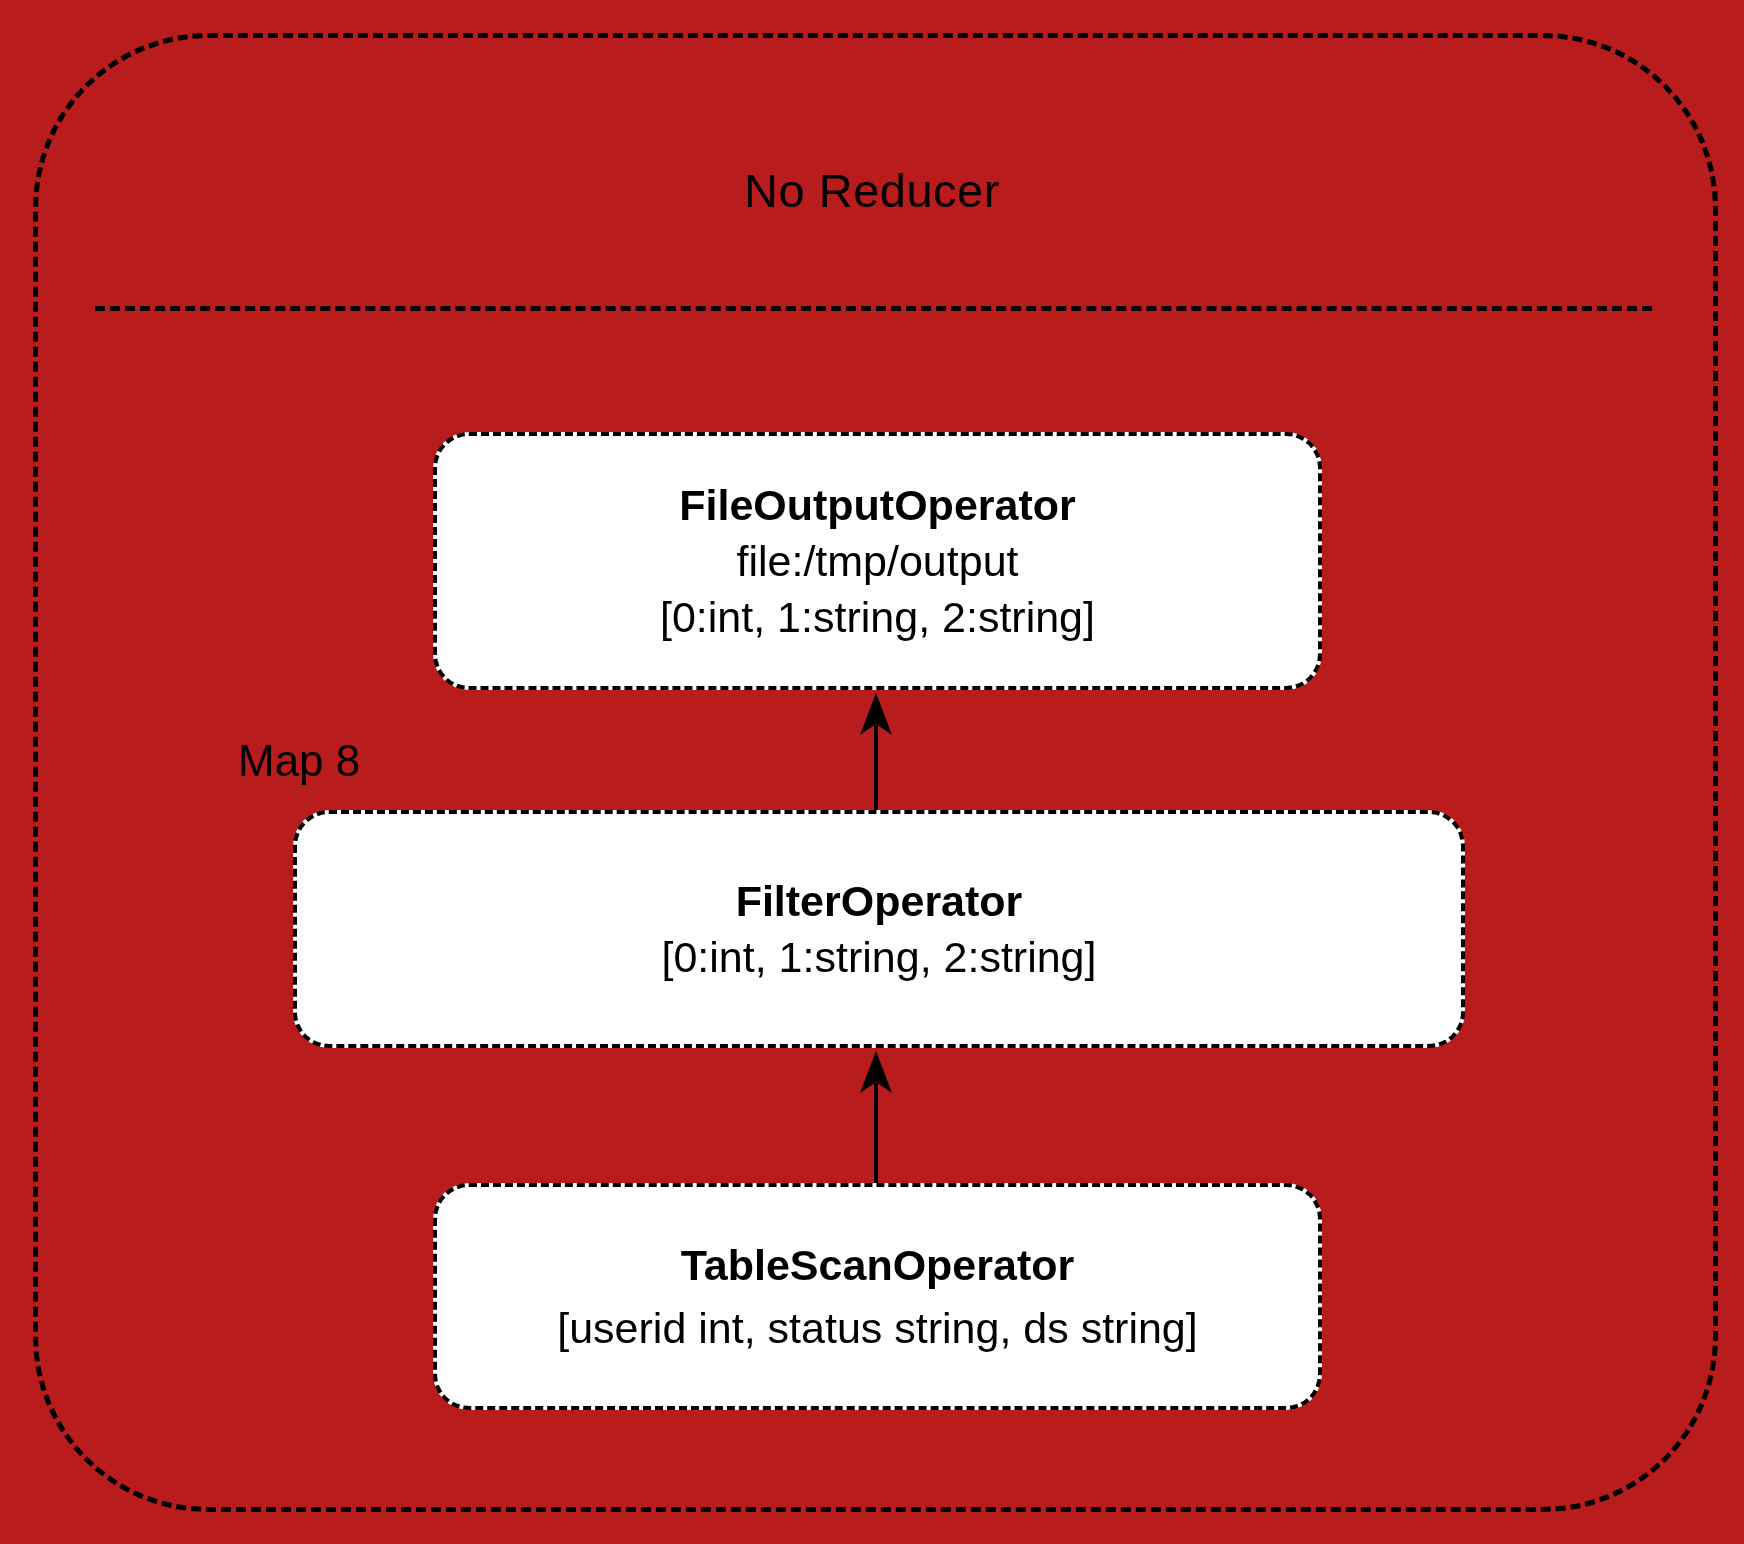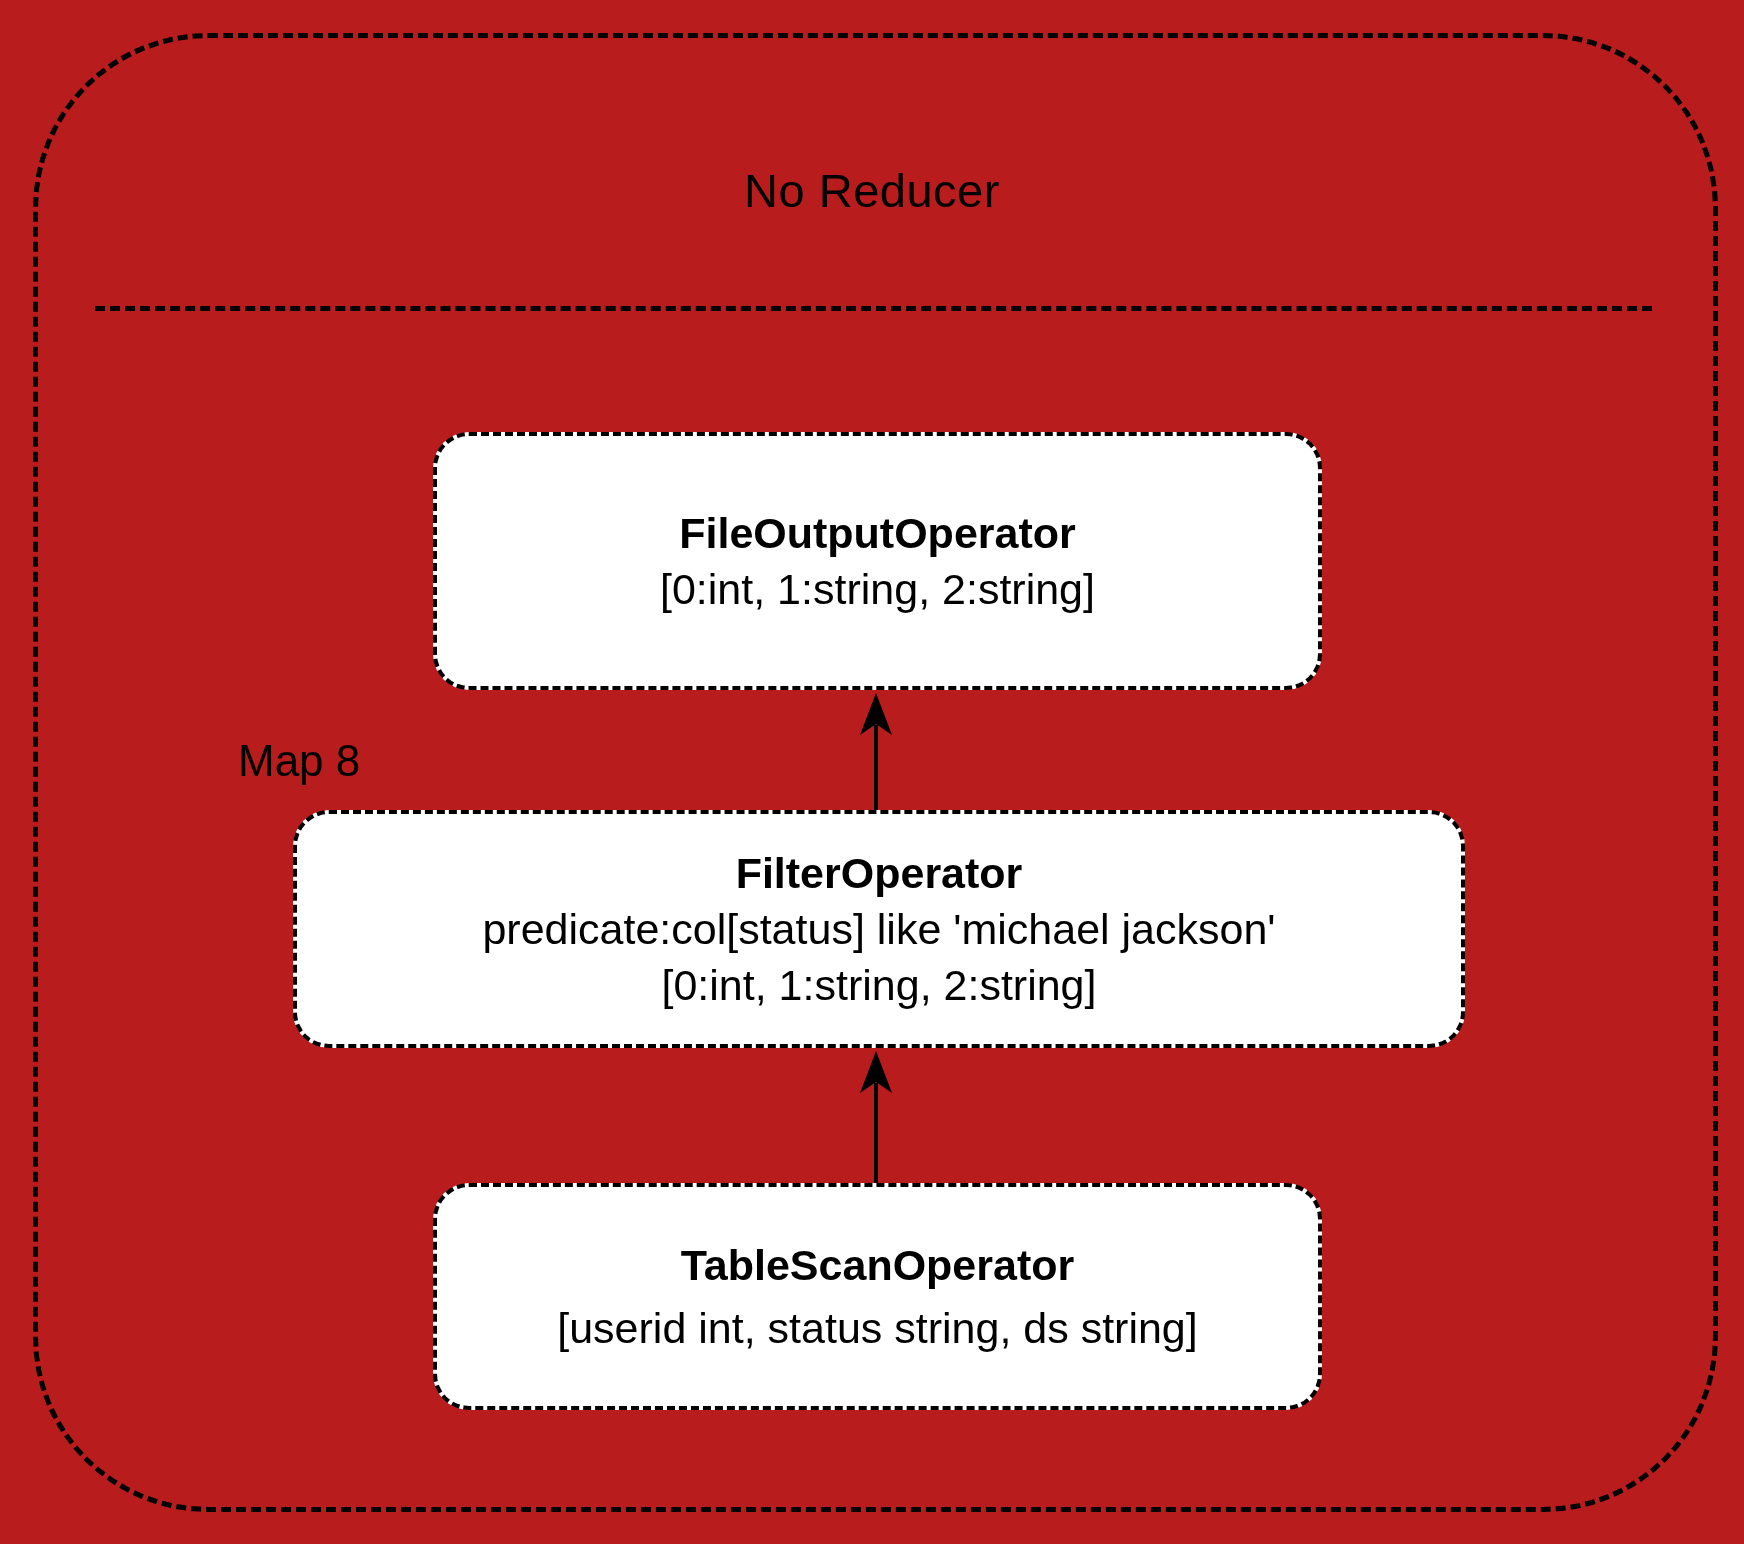--- a/index.html
+++ b/index.html
@@ -110,33 +110,33 @@
   <div class="outer-box"></div>
 
   <div class="stage-title">No Reducer</div>
 
   <div class="stage-separator"></div>
 
   <div class="map-label">Map 8</div>
 
   <div class="node node-file-output">
     <div class="node-title">FileOutputOperator</div>
+    <div class="node-detail">file:/tmp/output</div>
     <div class="node-schema">[0:int, 1:string, 2:string]</div>
   </div>
 
   <div class="arrow arrow-upper">
     <svg width="36" height="44" viewBox="0 0 36 44">
       <polygon points="18,0 2,42 18,31 34,42" fill="#000000"></polygon>
     </svg>
     <div class="shaft"></div>
   </div>
 
   <div class="node node-filter">
     <div class="node-title">FilterOperator</div>
-    <div class="node-detail">predicate:col[status] like 'michael jackson'</div>
     <div class="node-schema">[0:int, 1:string, 2:string]</div>
   </div>
 
   <div class="arrow arrow-lower">
     <svg width="36" height="44" viewBox="0 0 36 44">
       <polygon points="18,0 2,42 18,31 34,42" fill="#000000"></polygon>
     </svg>
     <div class="shaft"></div>
   </div>
 

